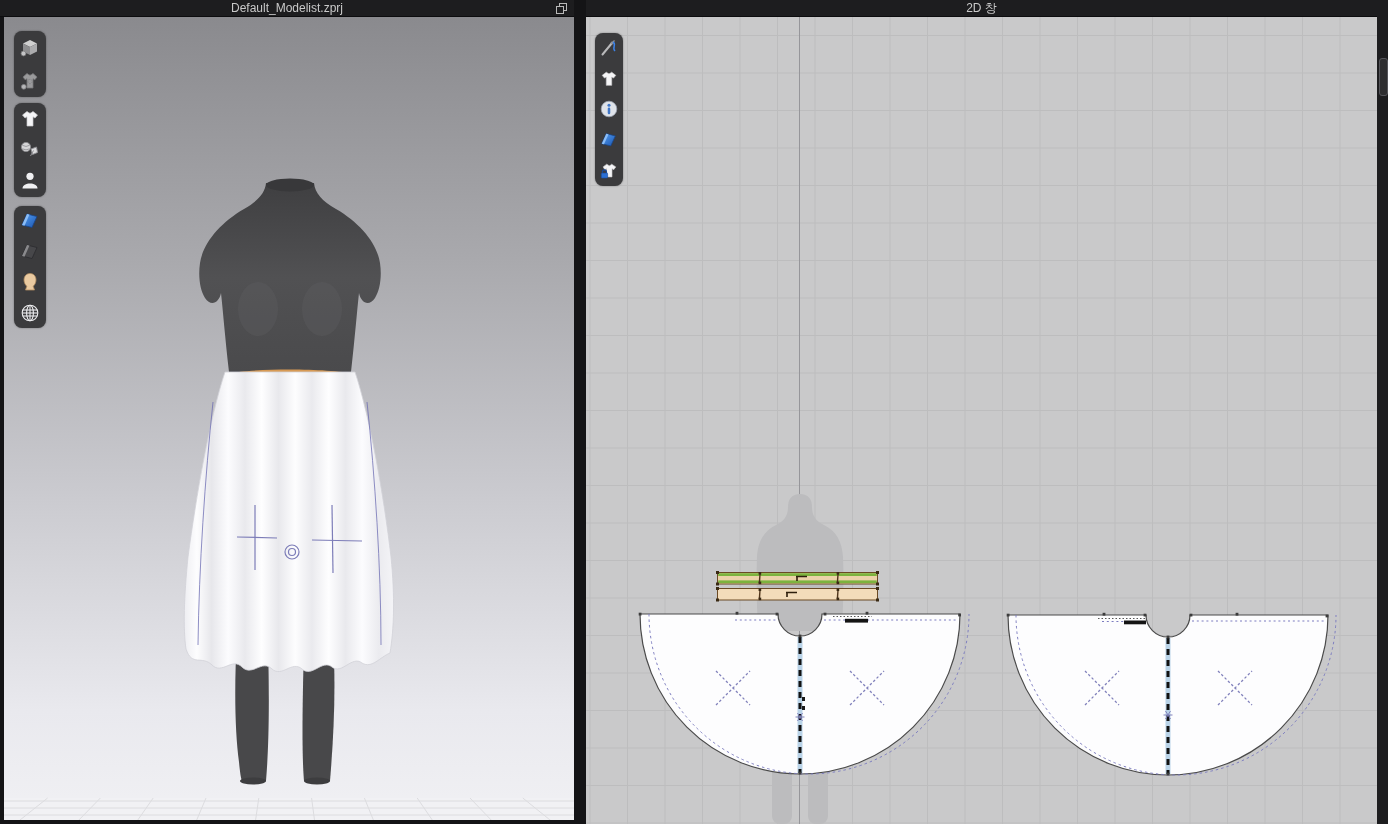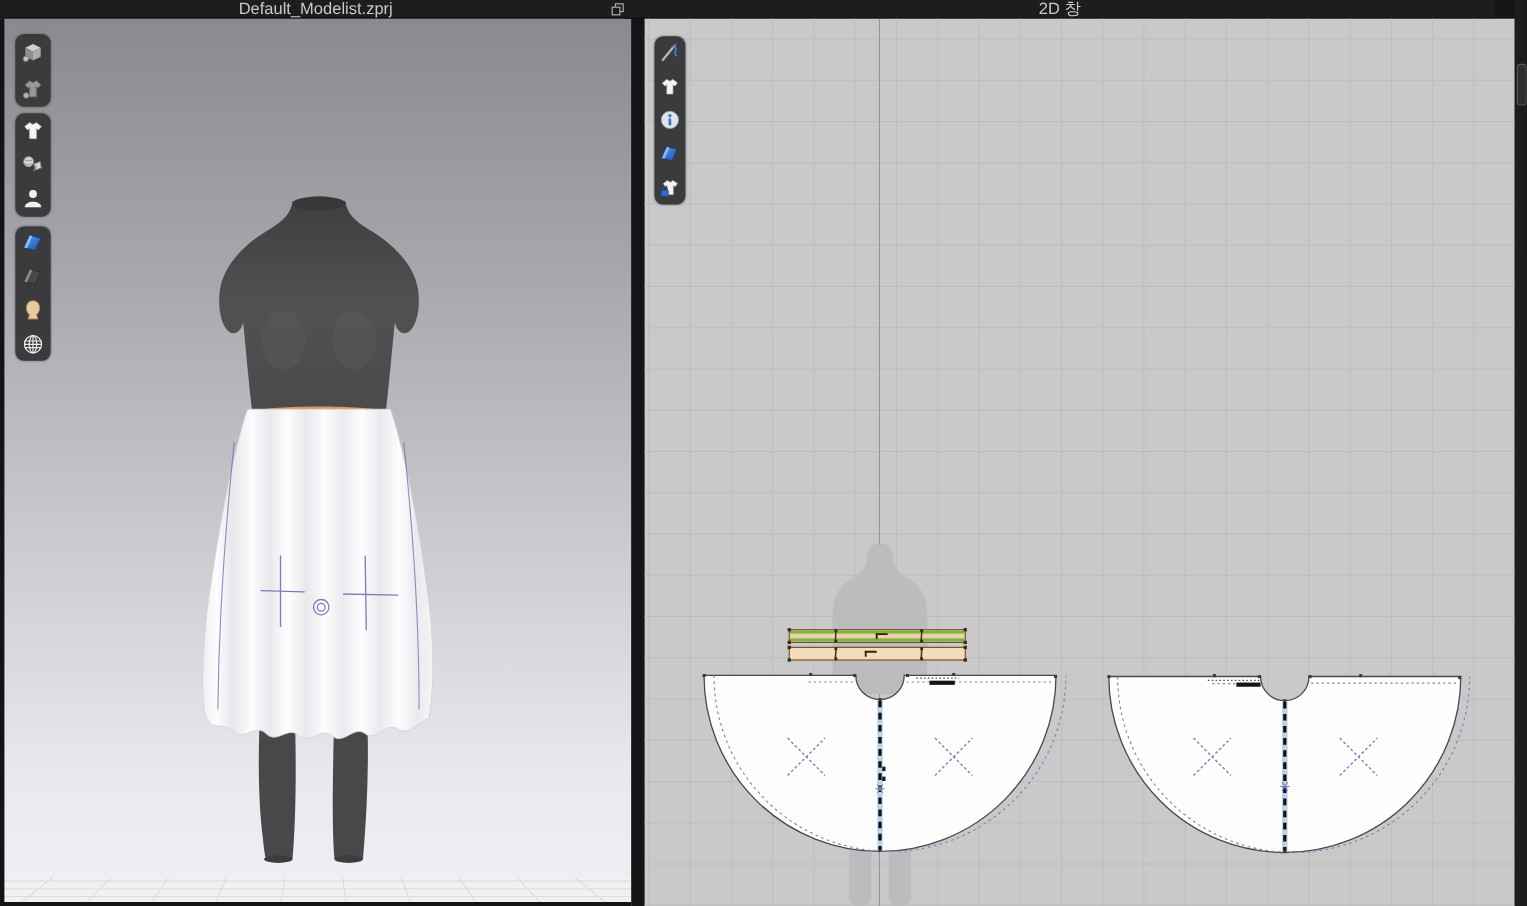--- a/index.html
+++ b/index.html
@@ -1,24 +1,24 @@
 <!DOCTYPE html>
 <html><head>
 <meta charset="utf-8">
 <style>
   html,body{margin:0;padding:0;background:#151517;}
   .app{position:relative;width:1388px;height:824px;overflow:hidden;
        font-family:"Liberation Sans","DejaVu Sans",sans-serif;background:#151517;}
 
   
   .titlebar{position:absolute;top:0;height:17px;background:#1d1d1f;color:#c9c9c9;
-            font-size:15px;display:flex;align-items:center;justify-content:center;
+            font-size:12px;display:flex;align-items:center;justify-content:center;
             border-bottom:1px solid #0c0c0e;box-sizing:border-box;}
   .tb-left{left:0;width:574px;}
-  .tb-right{left:568px;width:791px;}
+  .tb-right{left:586px;width:791px;}
   .restore{position:absolute;right:7px;top:3px;width:11px;height:11px;cursor:pointer;}
   .restore .r2{position:absolute;right:0;top:0;width:6px;height:6px;border:1px solid #b9b9b9;}
   .restore .r1{position:absolute;left:0;bottom:0;width:6px;height:6px;border:1px solid #b9b9b9;background:#1d1d1f;}
 
   
   .viewport3d{position:absolute;left:0;top:17px;width:574px;height:807px;
               background:linear-gradient(#8a8a8e,#a9a9ad 30%,#c9c9ce 58%,#e9e9ee 86%,#f1f1f4);}
   .edge-left{position:absolute;left:0;top:0;width:4px;height:807px;background:#141416;}
   .edge-bottom{position:absolute;left:0;bottom:0;width:574px;height:4px;background:#141416;}
   .divider{position:absolute;left:574px;top:0;width:12px;height:824px;background:#141416;}

